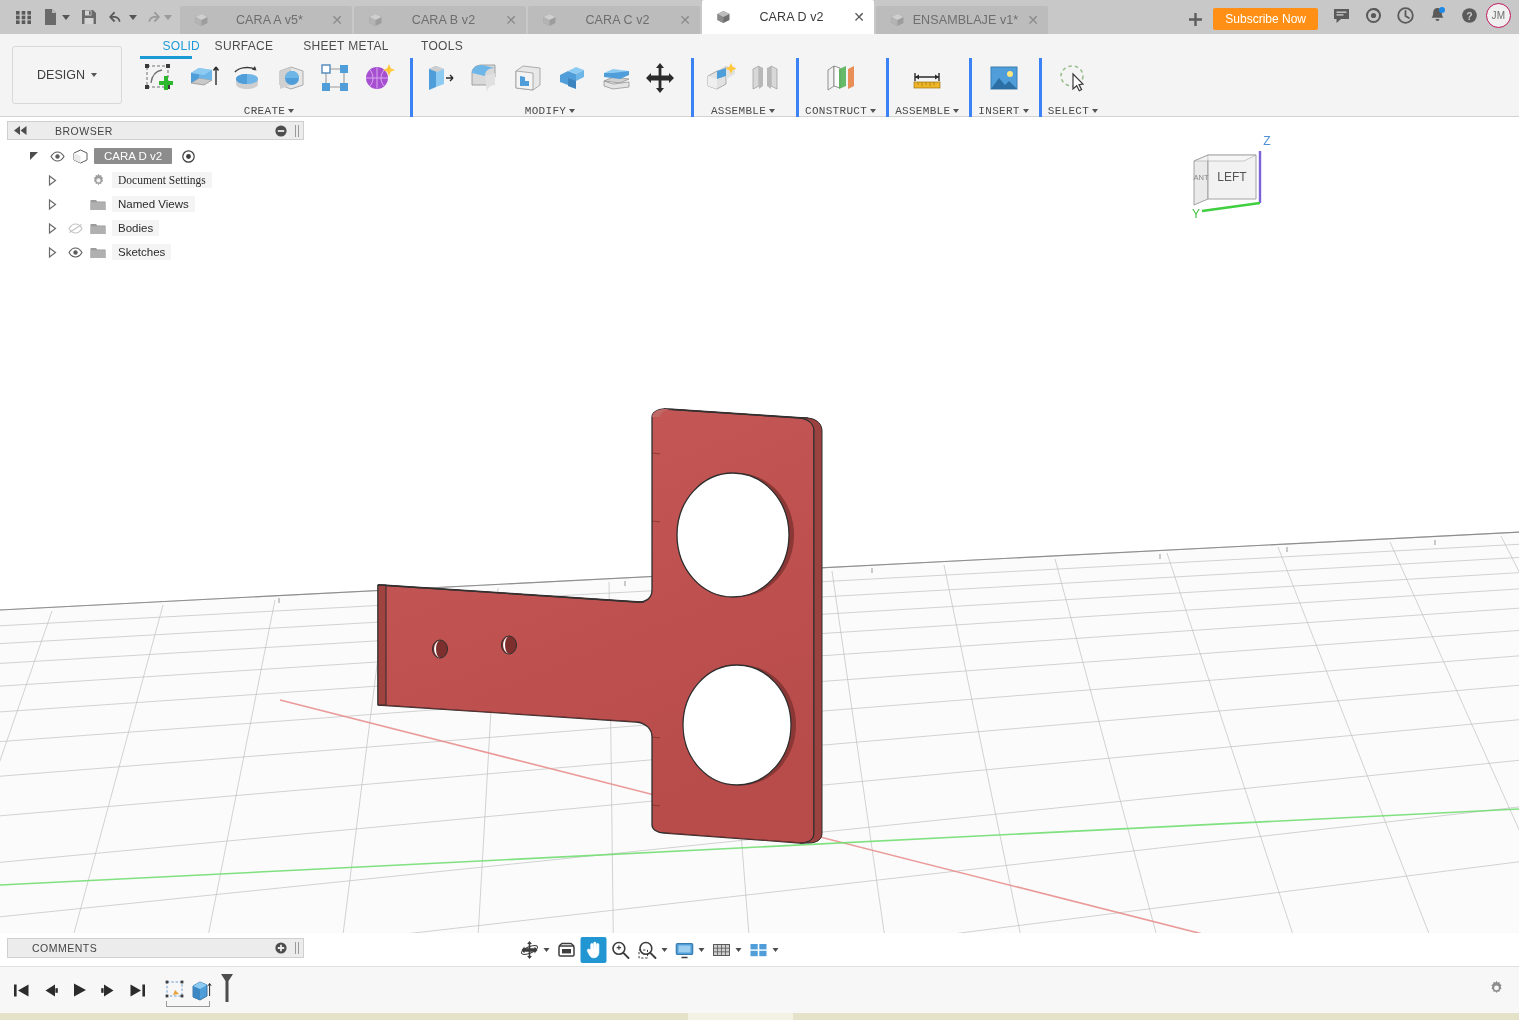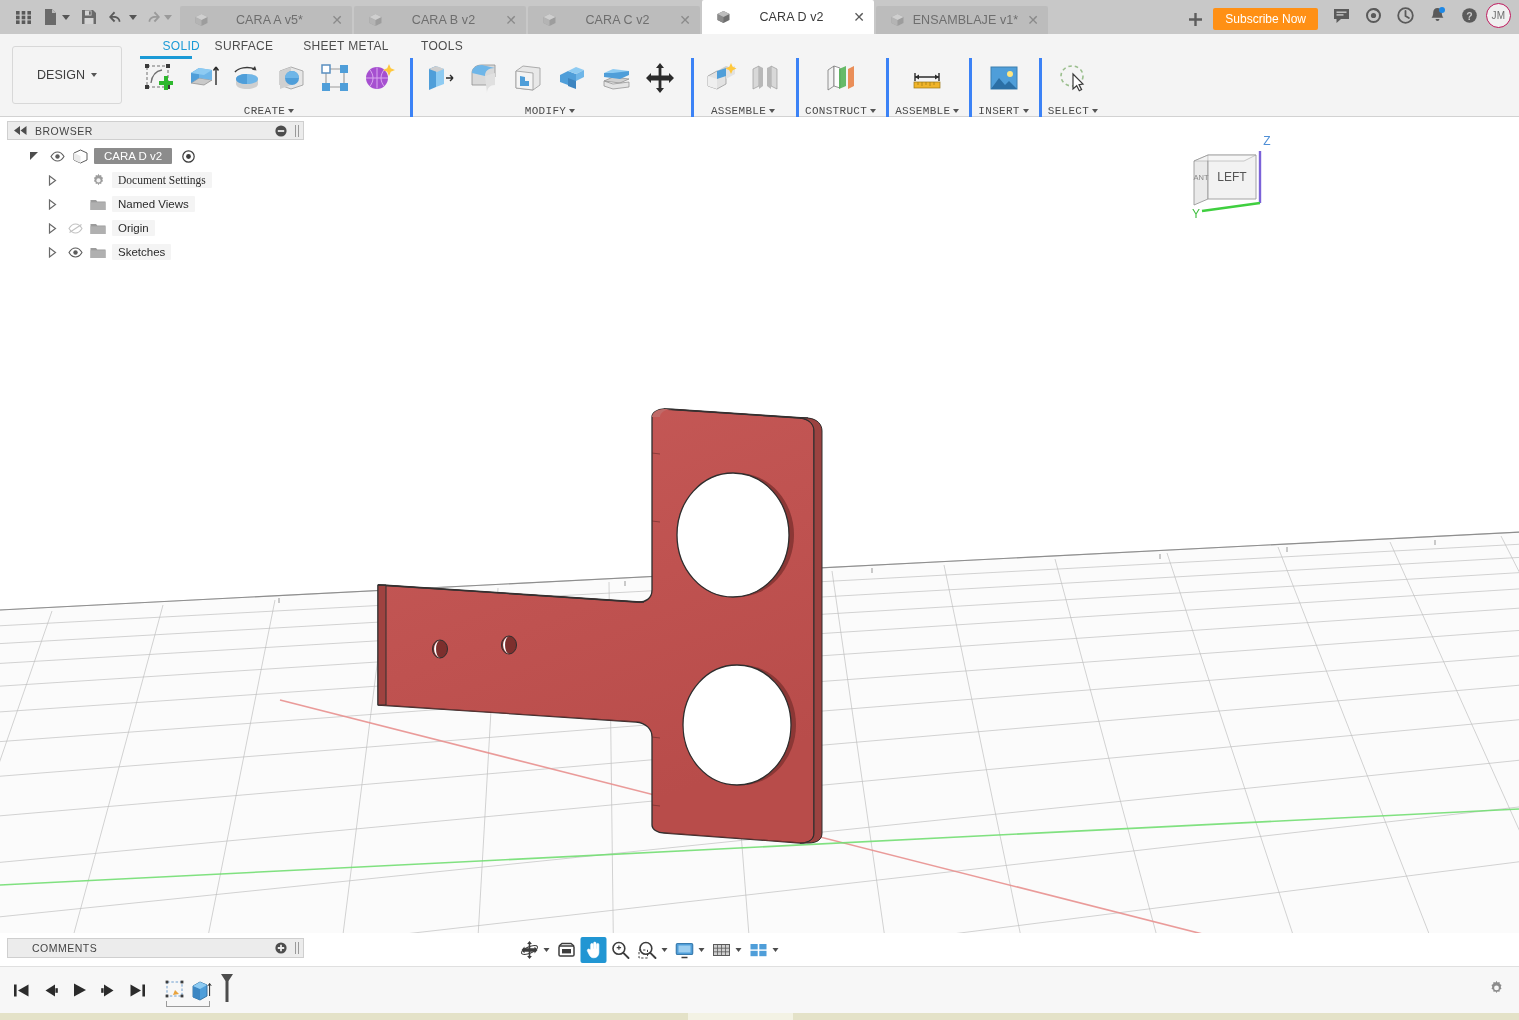--- a/index.html
+++ b/index.html
@@ -92,21 +92,21 @@
   
   .browser {
     position: absolute; top: 121px; left: 7px; width: 297px;
     z-index: 6;
   }
   .browser-head {
     height: 19px; background: #ececec; border: 1px solid #cfcfcf;
     display: flex; align-items: center; gap: 8px; padding: 0 4px 0 6px;
     font-size: 10.5px; color: #444; letter-spacing: .5px;
   }
-  .bh-title { flex: 1; }
+  .bh-title { flex: 1; margin-left: 20px; }
   .bh-icon { cursor: pointer; display: flex; align-items: center; }
   .grip { width: 4px; height: 12px; border-left: 1px solid #9a9a9a; border-right: 1px solid #9a9a9a; cursor: col-resize; }
   .tree { padding-top: 4px; font-size: 11.5px; color: #2b2b2b; }
   .trow { display: flex; align-items: center; height: 24px; gap: 5px; cursor: pointer; }
   .tw { width: 18px; display: flex; align-items: center; justify-content: center; flex: none; }
   .tname { background: rgba(0,0,0,0.045); padding: 2px 6px; border-radius: 1px; white-space: nowrap; }
   .trow.root .tname { background: #8c8c8c; color: #fff; padding: 2px 10px; }
 
   
   .canvas { position: absolute; top: 117px; left: 0; width: 1519px; height: 816px; background: #ffffff; overflow: hidden; }
@@ -775,21 +775,21 @@
               <path d="M7.5 1C3.6 1 1 5.5 1 5.5S3.6 10 7.5 10 14 5.5 14 5.5 11.4 1 7.5 1z" fill="none" stroke="#c2c2c2" stroke-width="1.1"></path>
               <path d="M1.5 9.5L13.5 1.5" stroke="#c2c2c2" stroke-width="1.2"></path>
             </svg>
           </span>
           <span class="tw">
             <svg width="16" height="13" viewBox="0 0 16 13">
               <path d="M.5 2h5.5l1.3 1.6H15.5V12H.5z" fill="#9c9c9c"></path>
               <rect x=".5" y="4.3" width="15" height="7.7" fill="#b0b0b0"></rect>
             </svg>
           </span>
-          <span class="tname">Origin</span>
+          <span class="tname">Bodies</span>
         </div>
         <div class="trow" style="padding-left: 36px;">
           <span class="tw">
             <svg width="9" height="11" viewBox="0 0 9 11">
               <path d="M1.5 1L7.5 5.5 1.5 10z" fill="none" stroke="#6a6a6a" stroke-width="1.2"></path>
             </svg>
           </span>
           <span class="tw">
             <svg width="15" height="11" viewBox="0 0 15 11">
               <path d="M7.5 1C3.6 1 1 5.5 1 5.5S3.6 10 7.5 10 14 5.5 14 5.5 11.4 1 7.5 1z" fill="none" stroke="#5d5d5d" stroke-width="1.1"></path>

